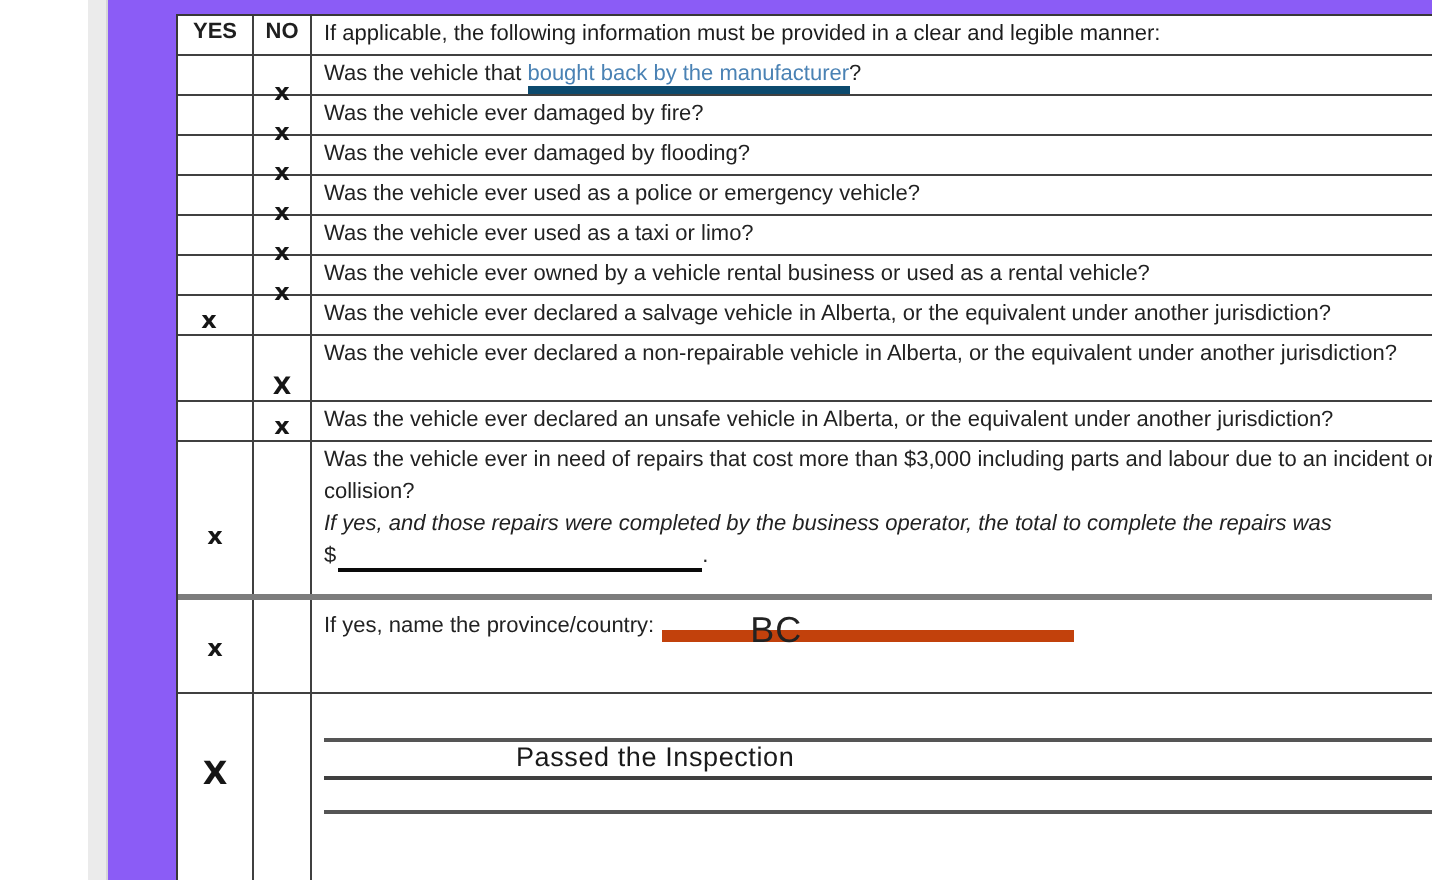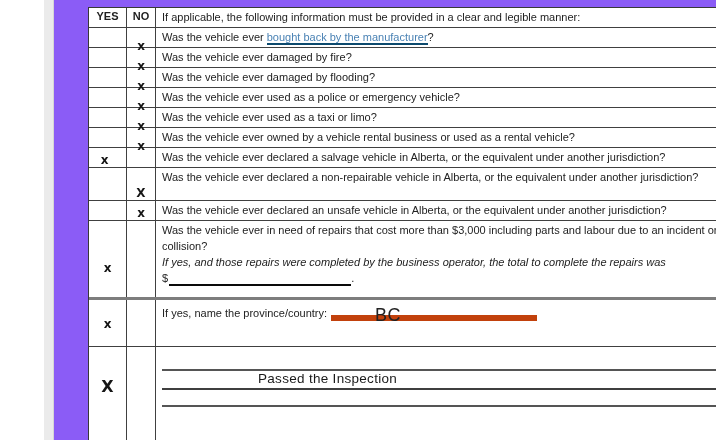--- a/index.html
+++ b/index.html
@@ -26,21 +26,21 @@
   
   .mark{position:absolute;left:50%;transform:translateX(-50%);font-weight:bold;
         font-size:12px;color:#161616;z-index:2;font-family:"DejaVu Sans",sans-serif;}
   .m-low{bottom:-6px;}
   .m-bot{bottom:0px;}
   .m-left{left:42%;}
   .m-r11{top:40px;}
   .m-r13{top:17px;}
   .m-r14{top:30px;font-size:16px;}
   
-  .link{color:#4a82b4;border-bottom:2px solid #0c4a6e;cursor:pointer;}
+  .link{color:#4a82b4;border-bottom:4px solid #0c4a6e;cursor:pointer;}
   
   .amount-line{display:inline-block;width:182px;border-bottom:2px solid #0a0a0a;height:11px;vertical-align:bottom;margin-left:1px;}
   
   .province-line{display:inline-block;width:206px;border-bottom:6px solid #c2410c;height:13px;vertical-align:bottom;margin-left:4px;
                  font-size:18px;line-height:14px;padding-left:44px;box-sizing:border-box;letter-spacing:0.5px;}
   
   .write-area{margin-top:4px;margin-right:2px;}
   .wl{border-bottom:2px solid #555;}
   .wl1{height:13px;}
   .wl2{height:17px;display:flex;align-items:flex-start;padding-left:96px;font-size:13.5px;
@@ -61,21 +61,21 @@
       <div class="cell yes-col hdr">YES</div>
       <div class="cell no-col hdr">NO</div>
       <div class="cell q-col hdr-q">If applicable, the following information must be provided in a clear and legible manner:</div>
     </div>
 
     <div class="row rh-16">
       <div class="cell yes-col"></div>
       <div class="cell no-col">
         <span class="mark m-low">x</span>
       </div>
-      <div class="cell q-col"><span>Was the vehicle ever </span><span class="link">bought back by the manufacturer</span><span>?</span></div>
+      <div class="cell q-col"><span>Was the vehicle that </span><span class="link">bought back by the manufacturer</span><span>?</span></div>
     </div>
 
     <div class="row rh-17">
       <div class="cell yes-col"></div>
       <div class="cell no-col">
         <span class="mark m-low">x</span>
       </div>
       <div class="cell q-col">Was the vehicle ever damaged by fire?</div>
     </div>
 

